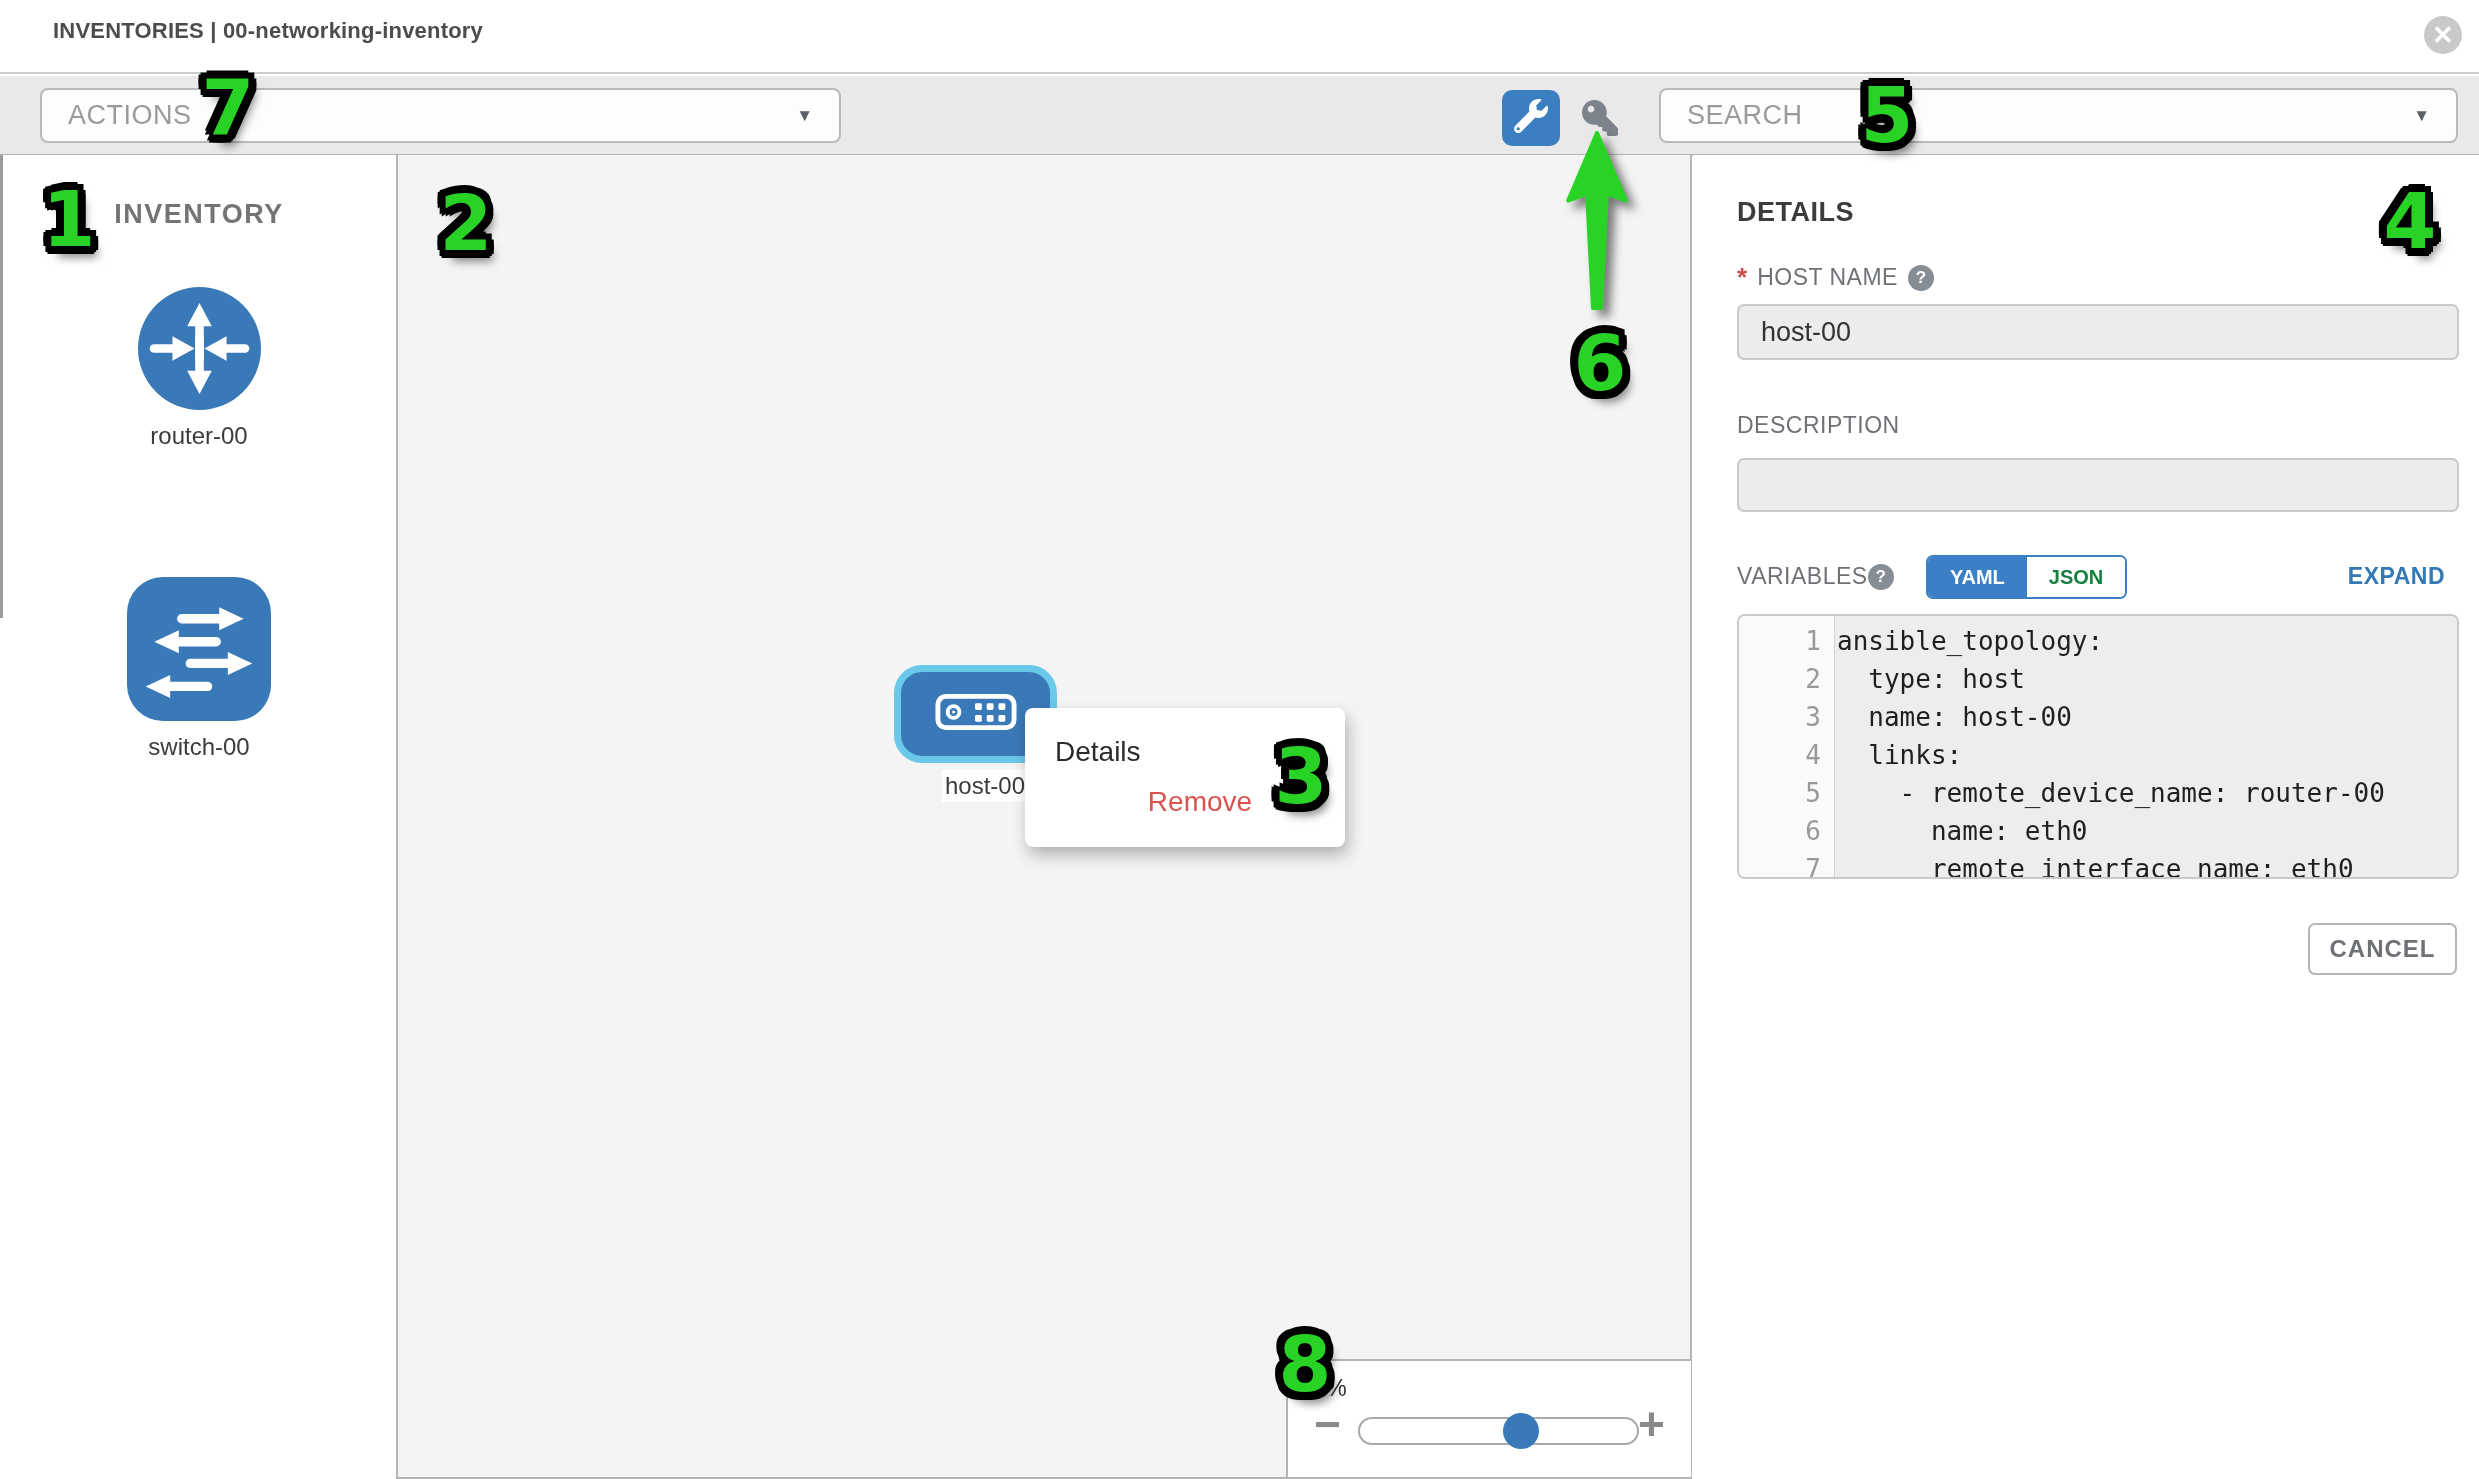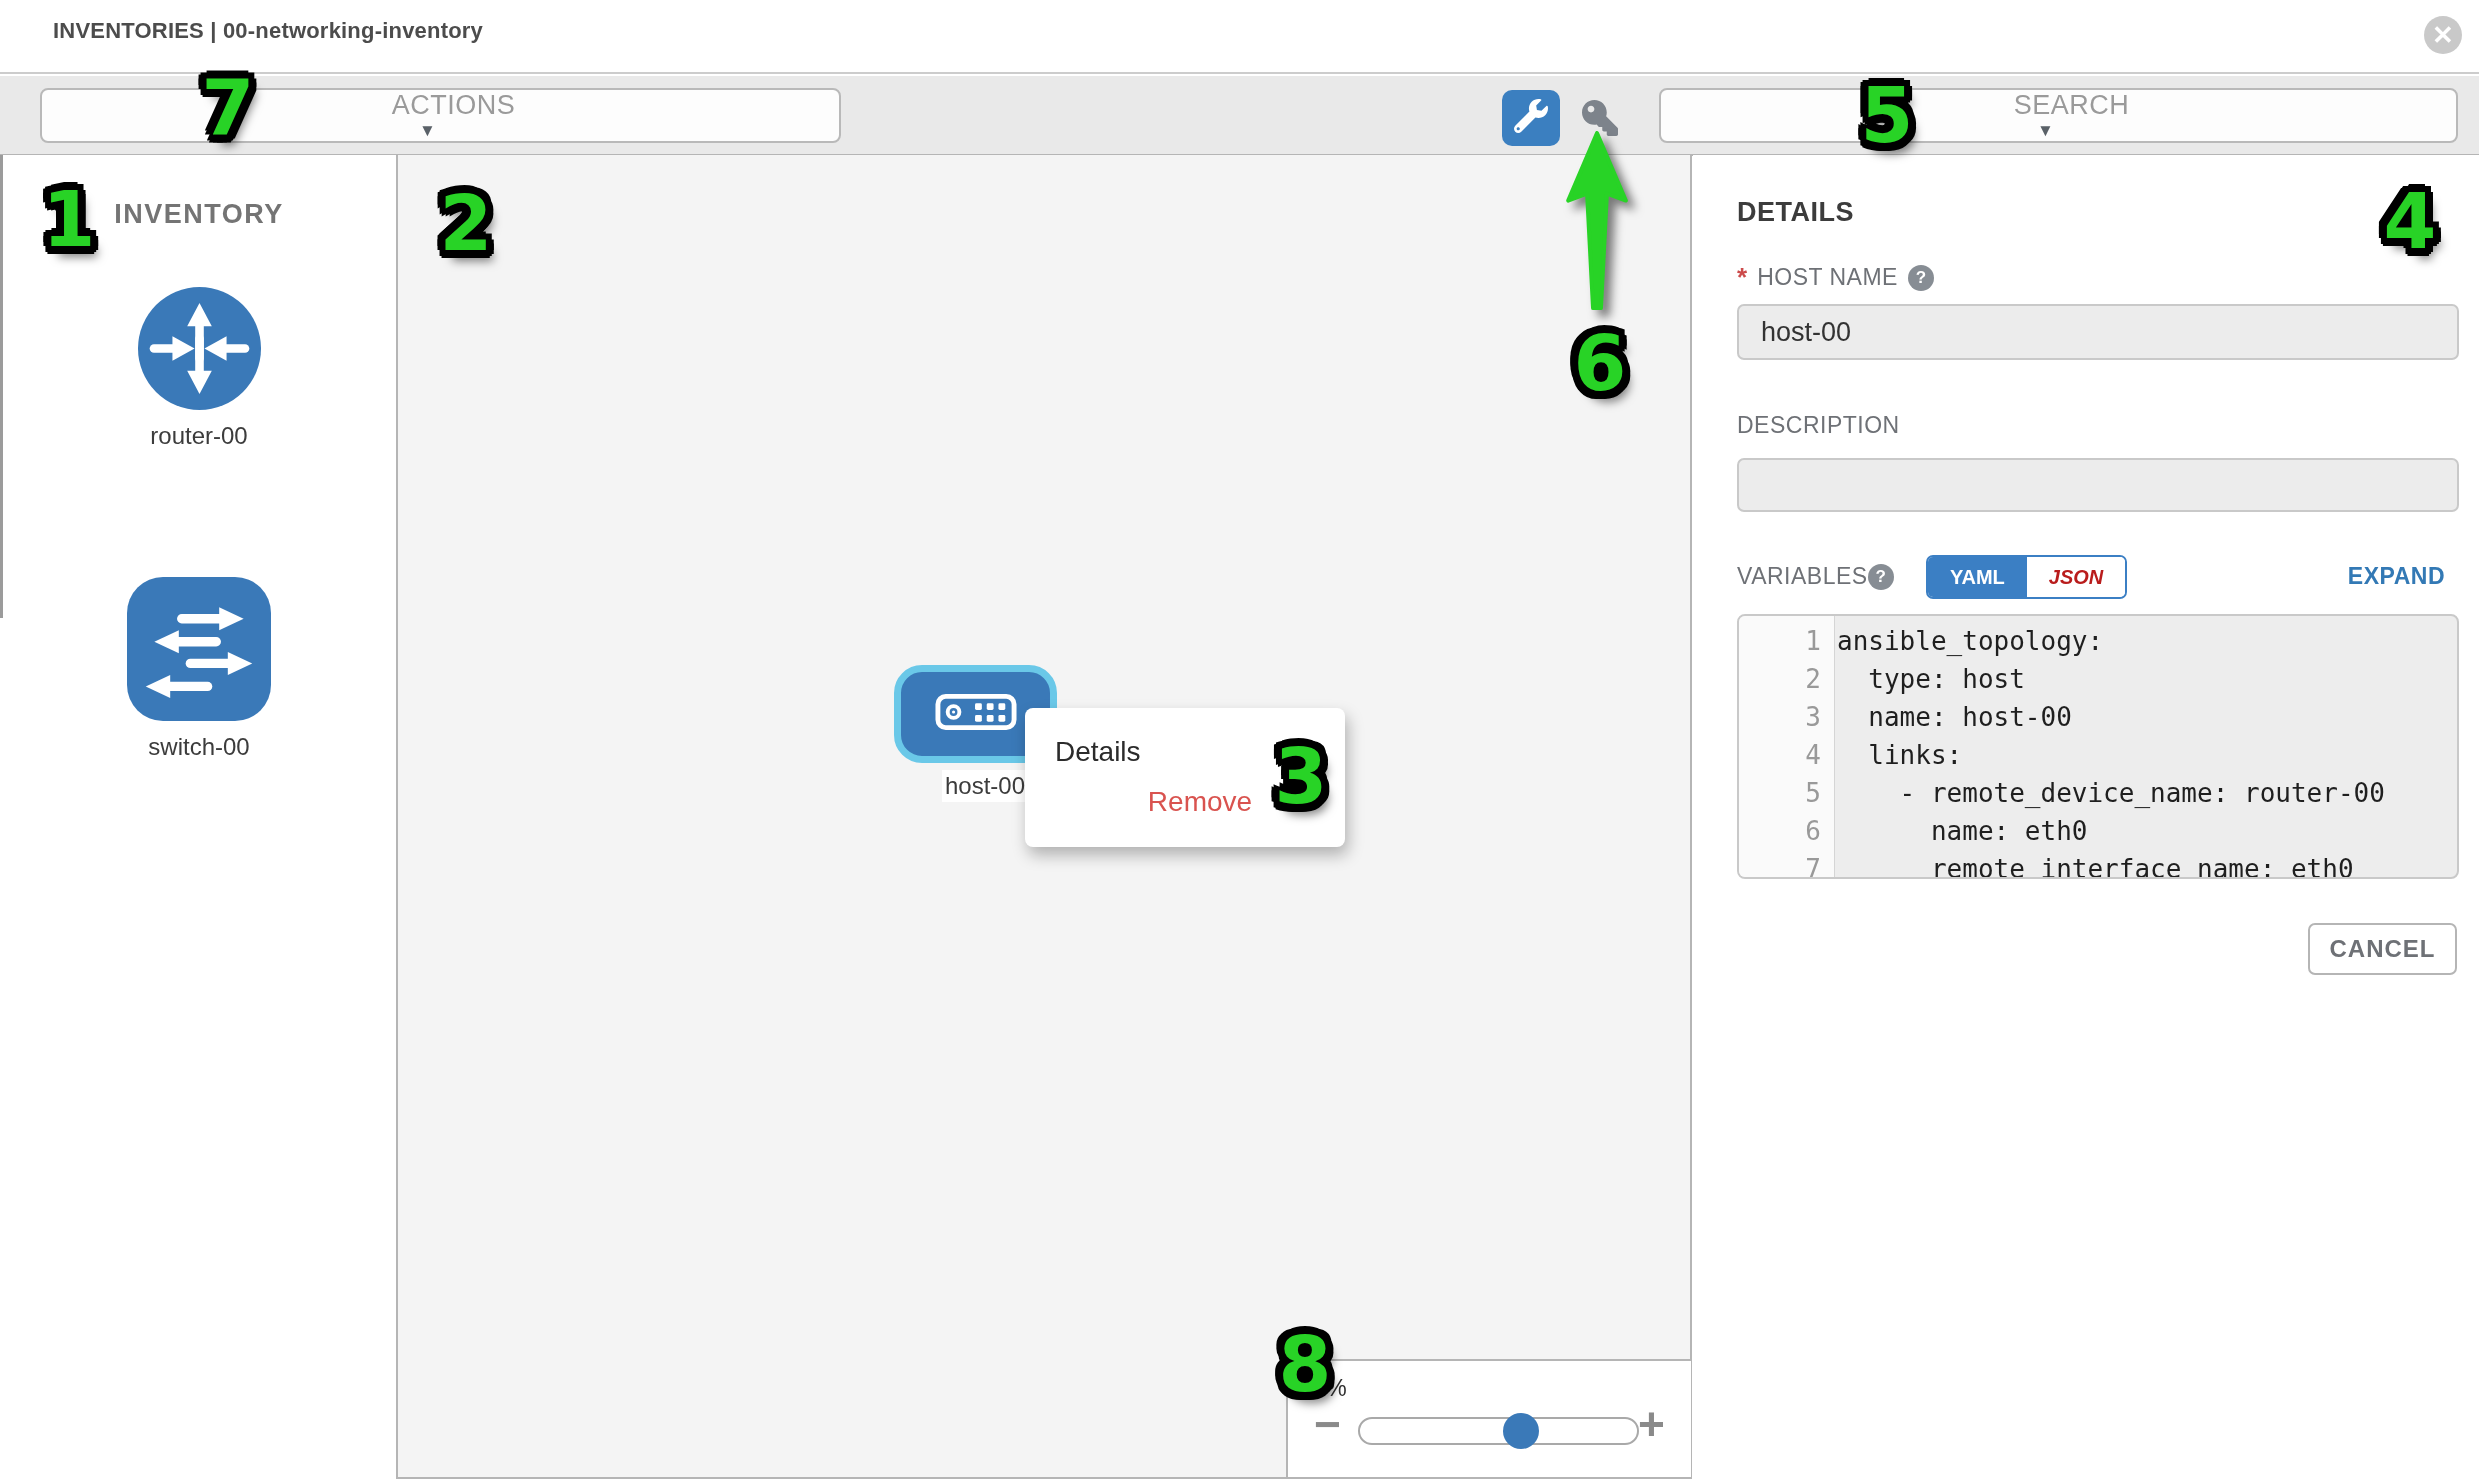--- a/index.html
+++ b/index.html
@@ -7,21 +7,21 @@
   body { font-family: "Liberation Sans", sans-serif; background:#fff; position:relative; overflow:hidden; }
   .app { position:absolute; left:0; top:0; width:2480px; height:1480px; background:#fff; }
 
   
   .header { position:absolute; left:0; top:0; width:2480px; height:74px; background:#fff; border-bottom:2px solid #cccccc; }
   .header-title { position:absolute; left:53px; top:18px; font-size:22px; font-weight:bold; color:#4c4c4c; letter-spacing:0.2px; }
   .close-btn { position:absolute; left:2424px; top:16px; width:38px; height:38px; border-radius:50%; background:#c9c9c9; color:#fff; font-size:26px; font-weight:bold; text-align:center; line-height:38px; cursor:pointer; }
 
   
   .toolbar { position:absolute; left:0; top:76px; width:2480px; height:80px; background:#e9e9e9; border-bottom:2px solid #b5b5b5; }
-  .select-box { position:absolute; top:12px; height:55px; background:#fdfdfd; border:2px solid #b9b9b9; border-radius:8px; display:flex; align-items:center;flex-direction:column; }
+  .select-box { position:absolute; top:12px; height:55px; background:#fdfdfd; border:2px solid #b9b9b9; border-radius:8px; display:flex; align-items:center; }
   .select-box .ph { font-size:27px; color:#9a9a9a; margin-left:26px; flex:1; letter-spacing:0.5px; }
   .select-box .caret { font-size:17px; color:#5a6168; margin-right:26px; }
   .actions-box { left:40px; width:801px; }
   .search-box { left:1659px; width:799px; }
   .wrench-btn { position:absolute; left:1502px; top:14px; width:58px; height:56px; background:#3b7fc0; border-radius:10px; display:flex; align-items:center; justify-content:center; cursor:pointer; }
   .key-btn { position:absolute; left:1580px; top:24px; width:40px; height:40px; display:flex; align-items:center; justify-content:center; cursor:pointer; }
 
   
   .content { position:absolute; left:0; top:155px; width:2404px; height:1324px; }
   .sidebar { position:absolute; left:0; top:0; width:398px; height:1324px; background:#fff; border-right:2px solid #b5b5b5; }
@@ -65,21 +65,21 @@
   .help-icon { width:26px; height:26px; border-radius:50%; background:#878d94; color:#fff; font-size:17px; font-weight:bold; text-align:center; line-height:26px; cursor:pointer; }
   .text-input { position:absolute; left:44px; width:722px; background:#ececec; border:2px solid #c9c9c9; border-radius:7px; font-family:"Liberation Sans",sans-serif; font-size:27px; color:#333; padding-left:22px; }
   .host-input { top:149px; height:56px; }
   .desc-input { top:303px; height:54px; }
 
   .vars-row { position:absolute; left:44px; top:400px; width:722px; height:46px; }
   .vars-label-group { position:absolute; left:0; top:8px; display:flex; align-items:center; gap:0; }
   .format-toggle { position:absolute; left:189px; top:0; height:44px; display:flex; border:2px solid #3b7fc4; border-radius:7px; overflow:hidden; background:#fff; }
   .toggle-seg { font-size:20px; font-weight:bold; padding:0 22px; line-height:41px; cursor:pointer; }
   .toggle-yaml { background:#3b7fc4; color:#fff; }
-  .toggle-json { background:#fff; color:#b91c1c;font-style:italic; }
+  .toggle-json { background:#fff; color:#15803d; }
   .expand-link { position:absolute; right:14px; top:8px; font-size:23px; font-weight:bold; color:#3379b5; letter-spacing:0.5px; cursor:pointer; }
 
   .code-editor { position:absolute; left:44px; top:459px; width:722px; height:265px; background:#ededed; border:2px solid #c9c9c9; border-radius:8px; overflow:hidden; }
   .code-gutter-bg { position:absolute; left:0; top:0; width:96px; height:100%; background:#fafafa; border-right:1px solid #d5d5d5; }
   .code-lines { position:absolute; left:0; top:6px; width:100%; }
   .code-line { display:flex; height:38px; line-height:38px; font-family:"DejaVu Sans Mono", monospace; font-size:26px; }
   .line-num { width:82px; text-align:right; color:#999; flex:none; }
   .line-text { padding-left:16px; white-space:pre; color:#1f1f1f; }
 
   .cancel-btn { position:absolute; left:615px; top:768px; width:149px; height:52px; background:#fff; border:2px solid #b5b5b5; border-radius:7px; font-size:24px; font-weight:bold; color:#6e7176; letter-spacing:1px; text-align:center; line-height:48px; cursor:pointer; }

